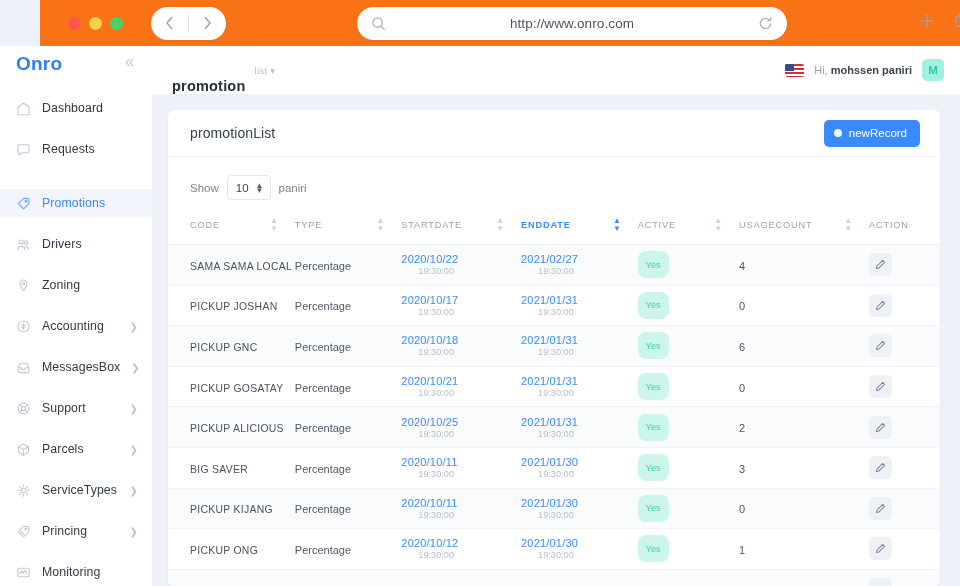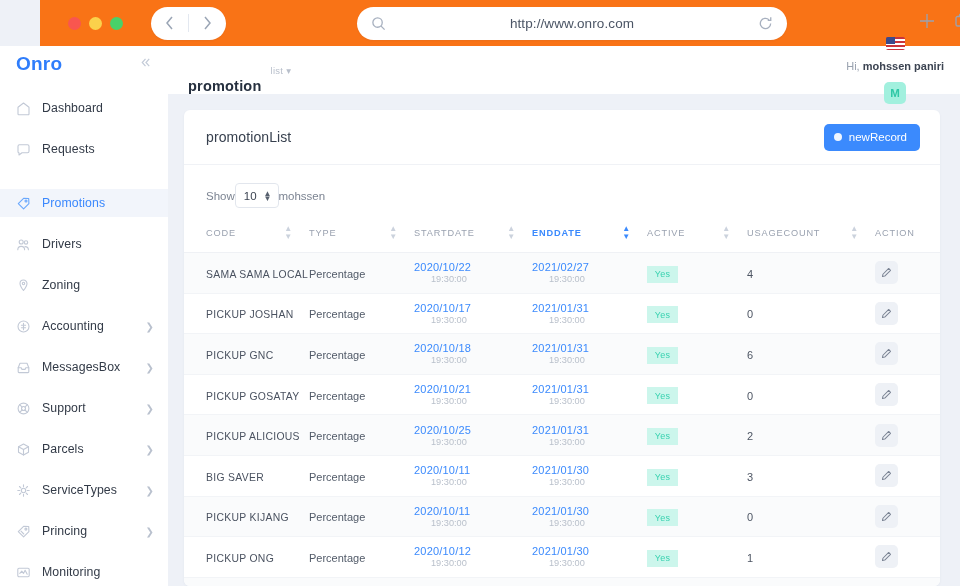--- a/index.html
+++ b/index.html
@@ -56,21 +56,21 @@
   }
   .icon-muted { color: #a7b0bf; display: flex; align-items: center; }
 
   .chrome-right { display: flex; align-items: center; gap: 18px; padding-right: 14px; color: #99a3b3; }
 
   
   .app { display: flex; width: 960px; height: 540px; }
 
   
   .sidebar {
-    width: 168px; background: #fff;
+    width: 152px; background: #fff;
     display: flex; flex-direction: column;
     flex-shrink: 0;
   }
   .brand-row {
     height: 48px; display: flex; align-items: center;
     justify-content: space-between;
     padding: 0 16px 0 16px;
   }
   .brand {
     font-size: 19px; font-weight: bold;
@@ -98,21 +98,21 @@
   .main { flex: 1; display: flex; flex-direction: column; background: #eef1f7; min-width: 0; }
 
   .topbar {
     height: 48px; background: #fff;
     display: flex; align-items: center;
     padding: 0 16px 0 20px;
     flex-shrink: 0;
   }
   .page-title { font-size: 14.5px; color: #26303f; font-weight: bold; letter-spacing: .2px; margin-top: 32px; }
   .page-sub { font-size: 9.5px; color: #b8bfcb; margin-left: 9px; letter-spacing: .3px; }
-  .topbar-right { margin-left: auto; display: flex; align-items: center; gap: 10px; flex-direction: column; }
+  .topbar-right { margin-left: auto; display: flex; align-items: center; gap: 10px; }
   .flag {
     width: 19px; height: 13px; border-radius: 2px;
     background: linear-gradient(#c9343c 0 18%, #fff 18% 30%, #c9343c 30% 48%, #fff 48% 60%, #c9343c 60% 78%, #fff 78% 90%, #c9343c 90% 100%);
     position: relative; overflow: hidden;
   }
   .flag::after { content:""; position:absolute; left:0; top:0; width:9px; height:7px; background:#3b4a8c; }
   .greet { font-size: 11px; color: #98a1ae; }
   .greet b { color: #3c4452; font-weight: bold; }
   .avatar {
     width: 22px; height: 22px; border-radius: 5px;
@@ -123,40 +123,40 @@
 
   .content { flex: 1; padding: 16px 20px 0 16px; overflow: hidden; }
   .card {
     background: #fff; border-radius: 6px;
     height: 100%;
     box-shadow: 0 1px 3px rgba(45,62,95,.05);
     display: flex; flex-direction: column;
     overflow: hidden;
   }
   .card-head {
-    height: 55px; display: flex; align-items: center;
+    height: 47px; display: flex; align-items: center;
     padding: 0 20px 0 22px;
     border-bottom: 1px solid #f0f2f6;
     flex-shrink: 0;
   }
   .card-title { font-size: 14px; color: #37404e; letter-spacing: .1px; }
   .btn-primary {
     margin-left: auto;
     background: #3b8afd; color: #fff;
     border: none; border-radius: 5px;
     height: 27px; padding: 0 13px 0 10px;
     font-size: 11.5px; font-family: inherit;
     display: flex; align-items: center; gap: 7px;
     cursor: pointer;
   }
   .btn-dot { width: 8px; height: 8px; border-radius: 50%; background: #fff; opacity: .92; }
 
   .table-controls {
     padding: 18px 22px 13px;
-    display: flex; align-items: center; 
+    display: flex; align-items: center; gap: 8px;
     font-size: 11.5px; color: #7c8492;
     flex-shrink: 0;
   }
   .entries-select {
     border: 1px solid #e2e6ed; border-radius: 4px;
     height: 25px; padding: 0 6px 0 8px;
     display: flex; align-items: center; gap: 7px;
     font-size: 11.5px; color: #3c4452;
   }
   .stepper { display: flex; flex-direction: column; line-height: 5px; color: #57606e; font-size: 8px; }
@@ -188,21 +188,21 @@
 
   tbody td { padding: 0; height: 40.6px; vertical-align: middle; border-bottom: 1px solid #f2f4f7; }
   tbody tr.alt td { background: #fafbfc; }
   .cell-code { font-size: 10.4px; color: #4a5260; letter-spacing: .3px; }
   .cell-type { font-size: 11px; color: #515a68; }
   .cell-date .d { font-size: 11px; color: #3b8afd; font-weight: normal; letter-spacing: .2px; }
   .cell-date .t { font-size: 9.2px; color: #b9c0cb; margin-top: 1px; margin-left: 17px; }
   .badge {
     display: inline-flex; align-items: center; justify-content: center;
     background: #ccf6ec; color: #39d2b0;
-    border-radius: 0; height: 17px; min-width: 31px;
+    border-radius: 8px; height: 27px; min-width: 31px;
     font-size: 9px; letter-spacing: .2px;
   }
   .cell-usage { font-size: 11px; color: #4d5563; }
   .edit-btn {
     width: 23px; height: 23px; border-radius: 5px;
     background: #eef1f6; border: none;
     display: flex; align-items: center; justify-content: center;
     color: #7b8494; cursor: pointer;
   }
   .pad-l { padding-left: 22px; }
@@ -434,21 +434,21 @@
 
         <div class="table-controls">
           <span>Show</span>
           <div class="entries-select">
             <span>10</span>
             <span class="stepper">
               <span>▲</span>
                 <span>▼</span>
             </span>
           </div>
-          <span>mohssen</span>
+          <span>paniri</span>
         </div>
 
         <div class="table-scroll">
           <table>
             <colgroup>
               <col class="c-code">
                 <col class="c-type">
                 <col class="c-start">
                 <col class="c-end">
               <col class="c-active">

